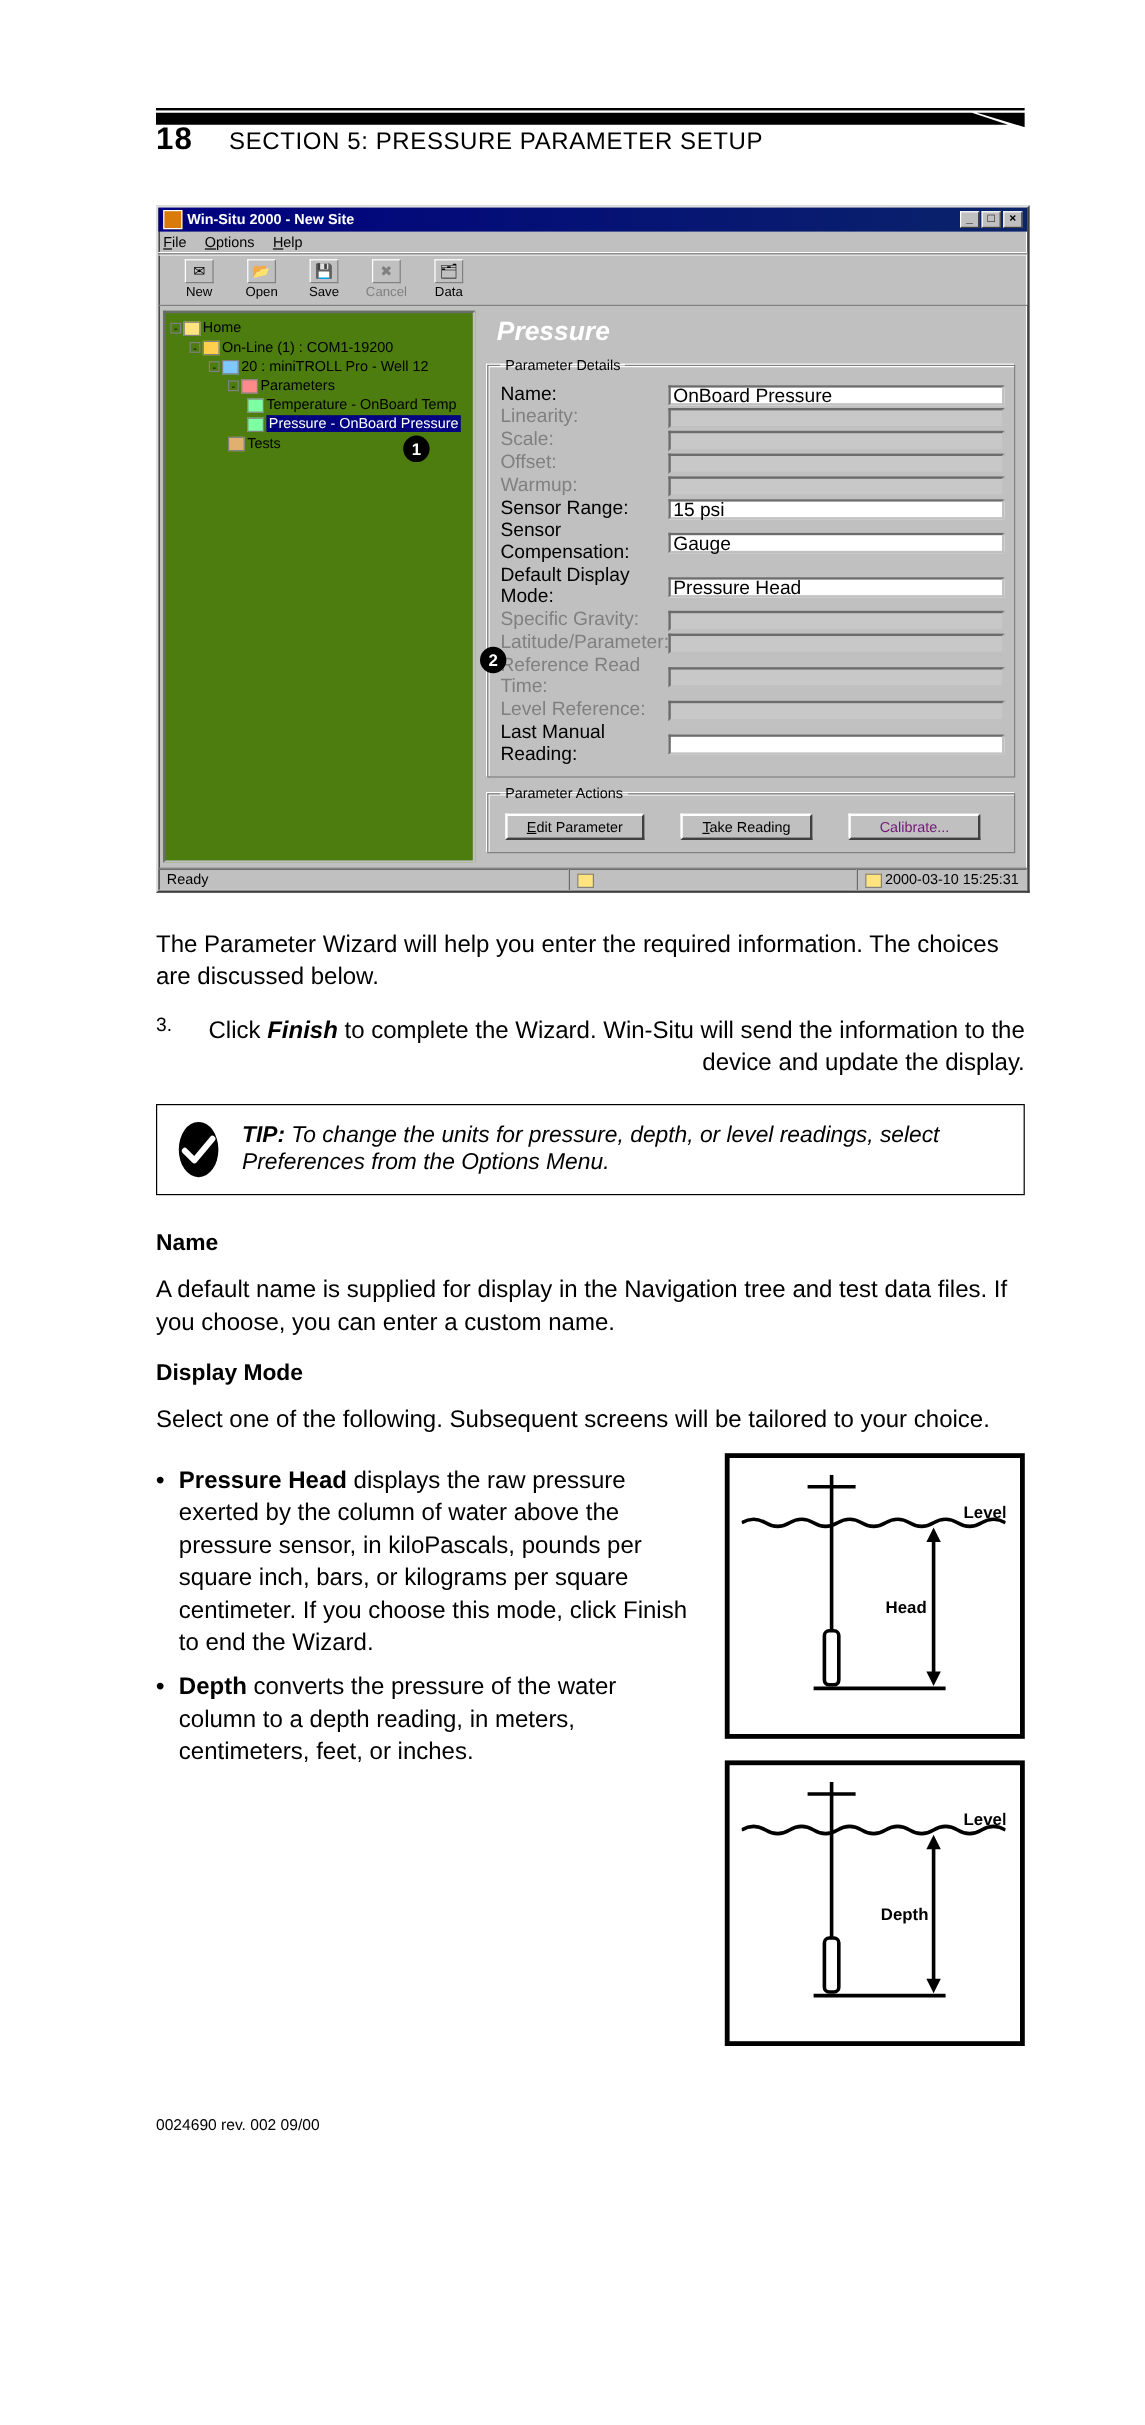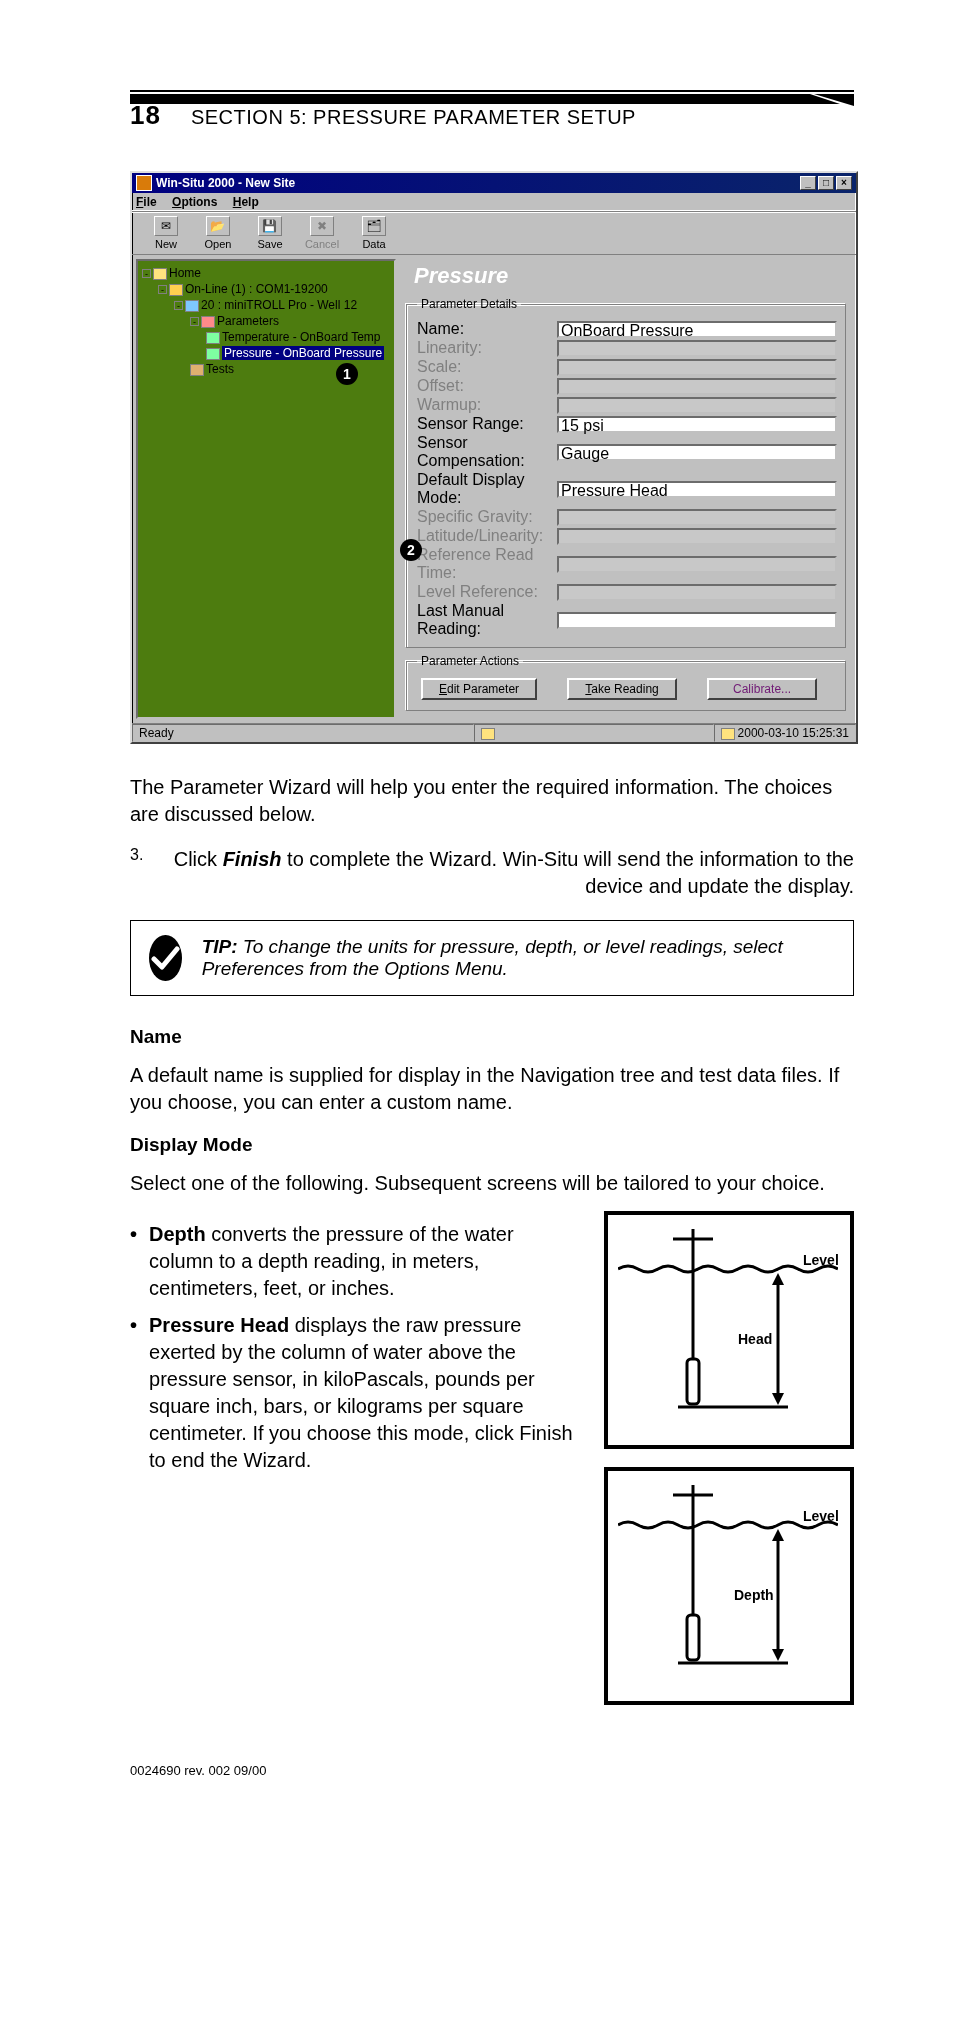--- a/index.html
+++ b/index.html
@@ -13,21 +13,21 @@
   .screenshot { margin-top:30px; margin-bottom:30px; }
   
   
   .win98 { width:728px; margin-left:0; border:2px solid; border-color:#dfdfdf #404040 #404040 #dfdfdf; background:#c0c0c0; font-family: "Tahoma","MS Sans Serif",Arial,sans-serif; font-size:12px; box-shadow: 1px 1px 0 #000 inset, -1px -1px 0 #fff inset;}
   .titlebar { background: linear-gradient(to right,#000080,#0a246a); color:#fff; display:flex; align-items:center; padding:2px 4px; font-weight:bold; }
   .titlebar .appicon { width:16px; height:16px; background:#d97b0a; margin-right:4px; border:1px solid #fff; }
   .titlebar .ttxt { flex:1; }
   .titlebar .wbtns { display:flex; gap:2px; }
   .wbtn { width:16px; height:14px; background:#c0c0c0; border:1px solid; border-color:#fff #404040 #404040 #fff; font-size:10px; line-height:12px; text-align:center; font-family:Arial; font-weight:bold; color:#000;}
   .menubar { padding:2px 4px; font-size:12px; }
-  .menubar span { margin-right:12px;font-weight:bold; }
+  .menubar span { margin-right:12px; }
   .menubar span u{ text-decoration: underline;}
   .toolbar { display:flex; gap:8px; padding:4px 12px; border-top:1px solid #808080; border-bottom:1px solid #808080; box-shadow: 0 1px 0 #fff inset,0 -1px 0 #fff; }
   .tbtn { display:flex; flex-direction:column; align-items:center; width:44px; font-size:11px; color:#000; }
   .tbtn.dis { color:#808080; }
   .tbtn .ico { width:24px; height:20px; border:1px solid; border-color:#fff #808080 #808080 #fff; background:#c0c0c0; margin-bottom:2px; display:flex; align-items:center; justify-content:center; font-size:12px;}
   .body98 { display:flex; min-height:300px; }
   .tree { width:260px; background:#4d7c0f; border:2px inset #c0c0c0; margin:4px; padding:4px; font-size:12px; }
   .tn { white-space:nowrap; padding:1px 0;}
   .tn .sq { display:inline-block; width:9px; height:9px; border:1px solid #808080; text-align:center; line-height:8px; font-size:9px; margin-right:2px;}
   .tn .ic { display:inline-block; width:14px; height:12px; margin-right:2px; vertical-align:middle;}
@@ -174,21 +174,21 @@
               </div>
             <div class="fld-row">
                 <div class="fld-l">Default Display Mode:</div>
                 <div class="fld-v">Pressure Head</div>
               </div>
             <div class="fld-row">
                 <div class="fld-l dis">Specific Gravity:</div>
                 <div class="fld-v dis"></div>
               </div>
             <div class="fld-row">
-                <div class="fld-l dis">Latitude/Linearity:</div>
+                <div class="fld-l dis">Latitude/Parameter:</div>
                 <div class="fld-v dis"></div>
               </div>
             <div class="fld-row">
                 <div class="fld-l dis">Reference Read Time:</div>
                 <div class="fld-v dis"></div>
               </div>
             <div class="fld-row">
                 <div class="fld-l dis">Level Reference:</div>
                 <div class="fld-v dis"></div>
               </div>
@@ -238,24 +238,24 @@
   <div class="subh">Name</div>
   <div class="body-text">A default name is supplied for display in the Navigation tree and test data files. If you choose, you can enter a custom name.</div>
 
   <div class="subh">Display Mode</div>
   <div class="body-text">Select one of the following. Subsequent screens will be tailored to your choice.</div>
 
   <div class="two-col">
     <div class="lcol">
       <ul class="bullets">
         <li>
-            <div><b>Depth</b><span> converts the pressure of the water column to a depth reading, in meters, centimeters, feet, or inches.</span></div>
+            <div><b>Pressure Head</b><span> displays the raw pressure exerted by the column of water above the pressure sensor, in kiloPascals, pounds per square inch, bars, or kilograms per square centimeter. If you choose this mode, click Finish to end the Wizard.</span></div>
           </li>
         <li>
-            <div><b>Pressure Head</b><span> displays the raw pressure exerted by the column of water above the pressure sensor, in kiloPascals, pounds per square inch, bars, or kilograms per square centimeter. If you choose this mode, click Finish to end the Wizard.</span></div>
+            <div><b>Depth</b><span> converts the pressure of the water column to a depth reading, in meters, centimeters, feet, or inches.</span></div>
           </li>
       </ul>
     </div>
     <div class="rcol">
       <div class="diagram">
         <svg width="220" height="200" viewBox="0 0 220 200">
 
           <line x1="75" y1="0" x2="75" y2="10" stroke="#000" stroke-width="3"></line>
           <line x1="55" y1="10" x2="95" y2="10" stroke="#000" stroke-width="3"></line>
           <line x1="75" y1="10" x2="75" y2="130" stroke="#000" stroke-width="3"></line>

